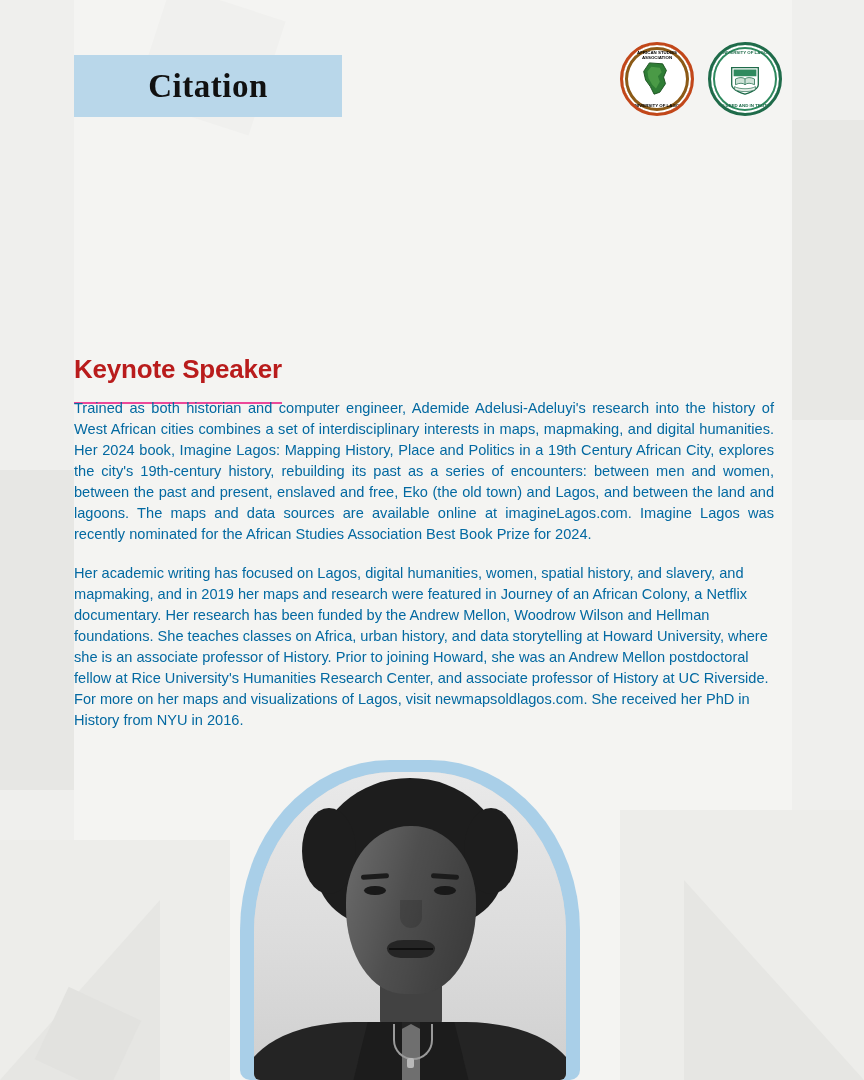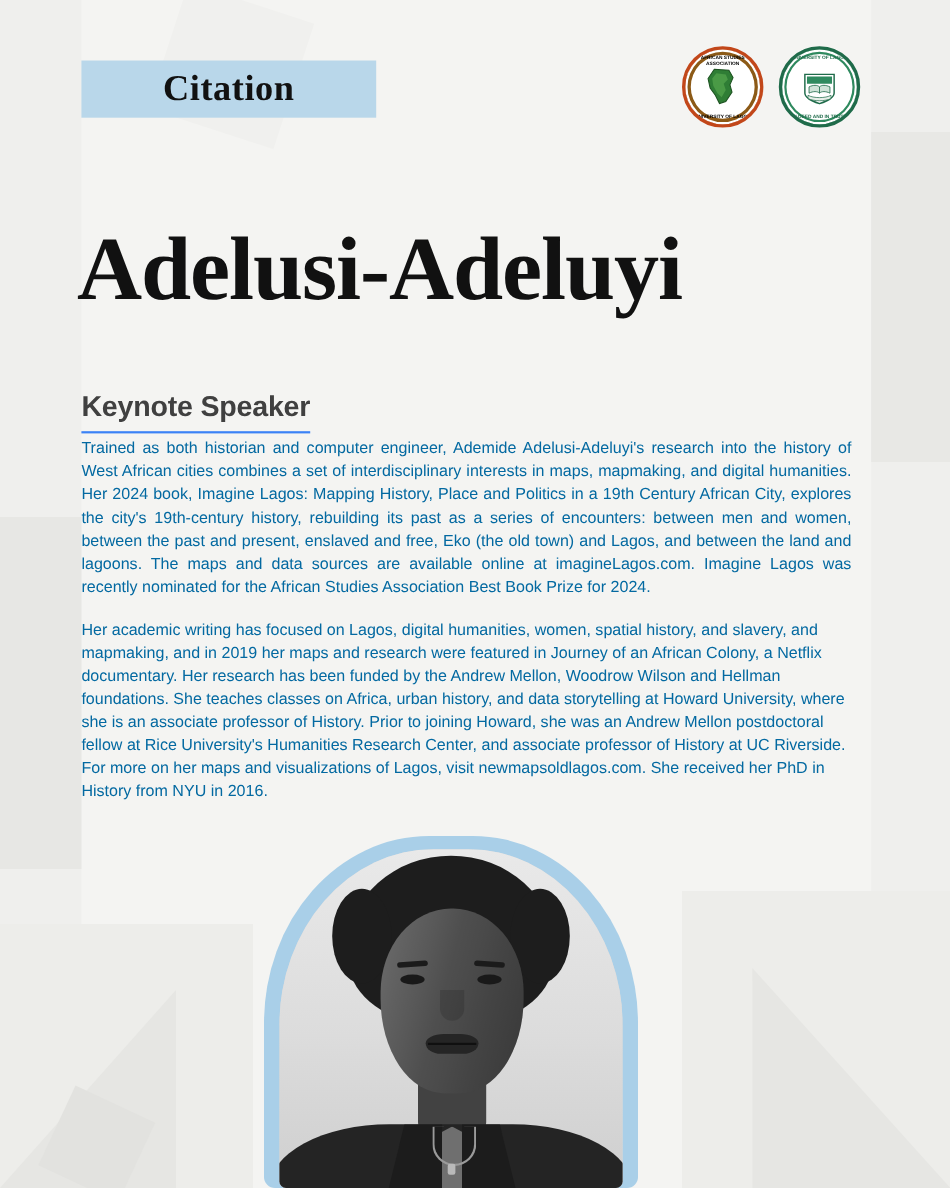--- a/index.html
+++ b/index.html
@@ -31,21 +31,21 @@
     position: absolute;
     width: 0; height: 0;
   }
 
   
   .citation-chip {
     position: absolute;
     left: 74px;
     top: 55px;
     width: 268px;
-    height: 52px;
+    height: 62px;
     background: #b9d7ea;
     display: flex;
     align-items: center;
     justify-content: center;
   }
   .citation-chip span {
     font-family: "Liberation Serif", serif;
     font-weight: 700;
     font-size: 33px;
     letter-spacing: 0.5px;
@@ -131,24 +131,24 @@
     color: #111111;
   }
   .name .l2 { display: block; }
 
   .role {
     position: absolute;
     left: 74px;
     top: 355px;
     font-size: 26px;
     font-weight: 700;
-    color: #404040;
+    color: #b91c1c;
     letter-spacing: -0.2px;
-    border-bottom: 2px solid #3b82f6;
-    padding-bottom: 8px;
+    border-bottom: 2px solid #ec4899;
+    padding-bottom: 18px;
     line-height: 1.1;
   }
 
   
   .bio {
     position: absolute;
     left: 74px;
     width: 700px;
     top: 398px;
     font-size: 14.6px;
@@ -364,21 +364,20 @@
         <path d="M8 10 H32 V17 H8 Z" fill="#2f8a5f"></path>
         <path d="M10 20 C14 18 18 18 20 20 C22 18 26 18 30 20 L30 26 C26 24 22 24 20 26 C18 24 14 24 10 26 Z" fill="#cfe3d8" stroke="#1f6b4a" stroke-width="0.8"></path>
         <path d="M20 20 V26" stroke="#1f6b4a" stroke-width="0.8"></path>
         <path d="M9 28 C14 31 26 31 31 28 L31 31 C26 34 14 34 9 31 Z" fill="#e7efe9" stroke="#1f6b4a" stroke-width="0.7"></path>
       </svg>
     </div>
 
   </div>
 
   <h1 class="name">
-    <span class="l2">Adelusi-Adeluyi</span>
   </h1>
 
   <div class="role">Keynote Speaker</div>
 
   <div class="bio">
     <p>Trained as both historian and computer engineer, Ademide Adelusi-Adeluyi's research into the history of West African cities combines a set of interdisciplinary interests in maps, mapmaking, and digital humanities. Her 2024 book, Imagine Lagos: Mapping History, Place and Politics in a 19th Century African City, explores the city's 19th-century history, rebuilding its past as a series of encounters: between men and women, between the past and present, enslaved and free, Eko (the old town) and Lagos, and between the land and lagoons. The maps and data sources are available online at imagineLagos.com. Imagine Lagos was recently nominated for the African Studies Association Best Book Prize for 2024.</p>
     <p>Her academic writing has focused on Lagos, digital humanities, women, spatial history, and slavery, and mapmaking, and in 2019 her maps and research were featured in Journey of an African Colony, a Netflix documentary. Her research has been funded by the Andrew Mellon, Woodrow Wilson and Hellman foundations. She teaches classes on Africa, urban history, and data storytelling at Howard University, where she is an associate professor of History. Prior to joining Howard, she was an Andrew Mellon postdoctoral fellow at Rice University's Humanities Research Center, and associate professor of History at UC Riverside. For more on her maps and visualizations of Lagos, visit newmapsoldlagos.com. She received her PhD in History from NYU in 2016.</p>
   </div>
 
   <div class="portrait-wrap">

